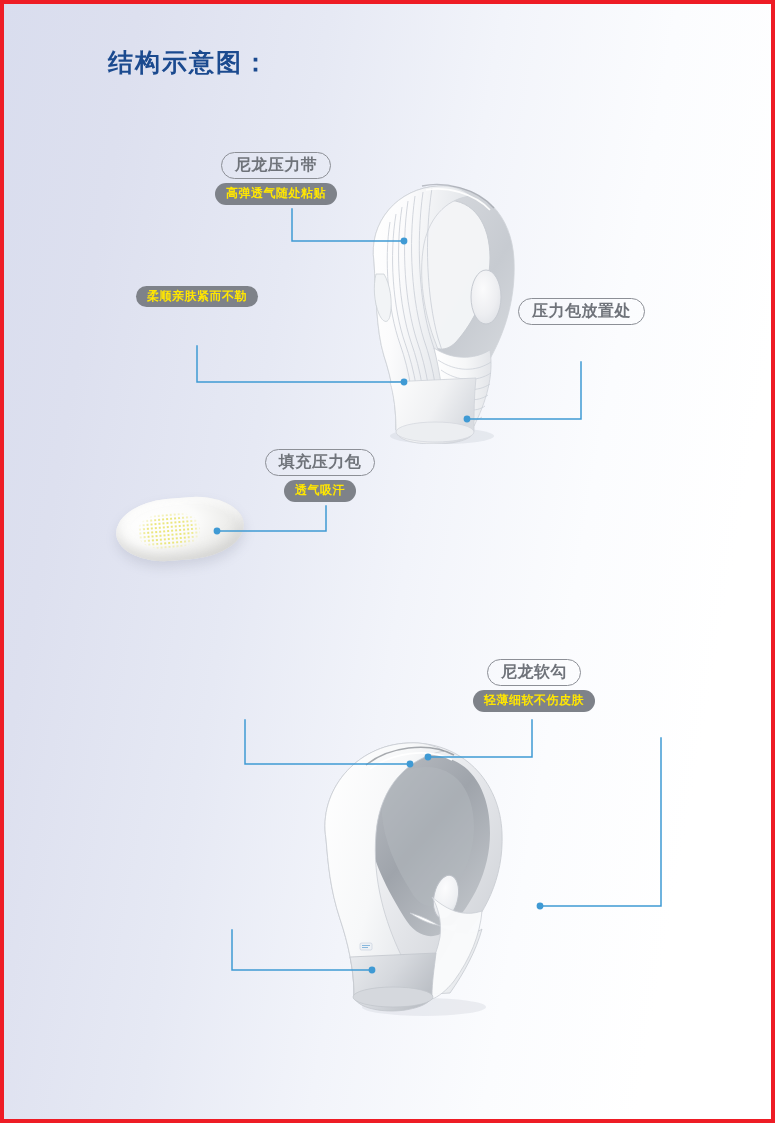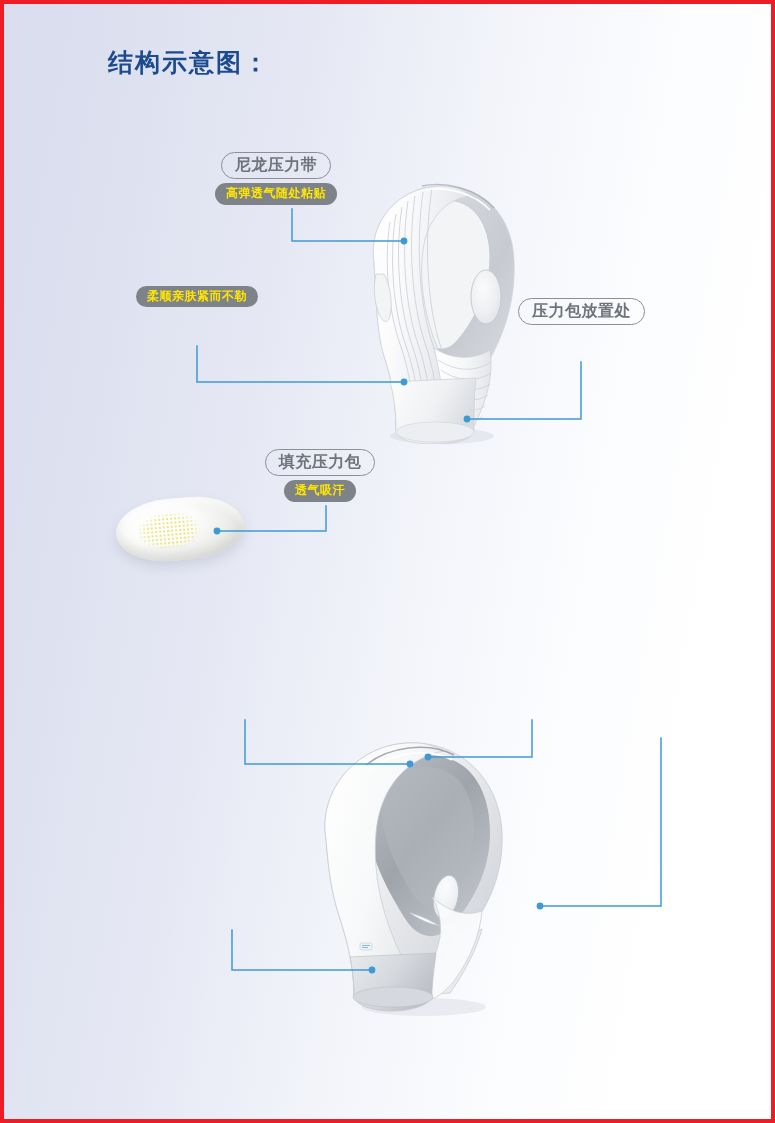--- a/index.html
+++ b/index.html
@@ -293,15 +293,21 @@
   </div>
 
   <div class="callout c-center" style="left:256px;top:445px;width:120px;">
     <span class="pill-outline">填充压力包</span>
     <div class="sub-wrap">
       <span class="pill-solid">透气吸汗</span>
     </div>
   </div>
 
 
+  <div class="callout c-center" style="left:455px;top:655px;width:150px;">
+    <span class="pill-outline">尼龙软勾</span>
+    <div class="sub-wrap">
+      <span class="pill-solid">轻薄细软不伤皮肤</span>
+    </div>
+  </div>
 
 
 </div>
 
 </body></html>

